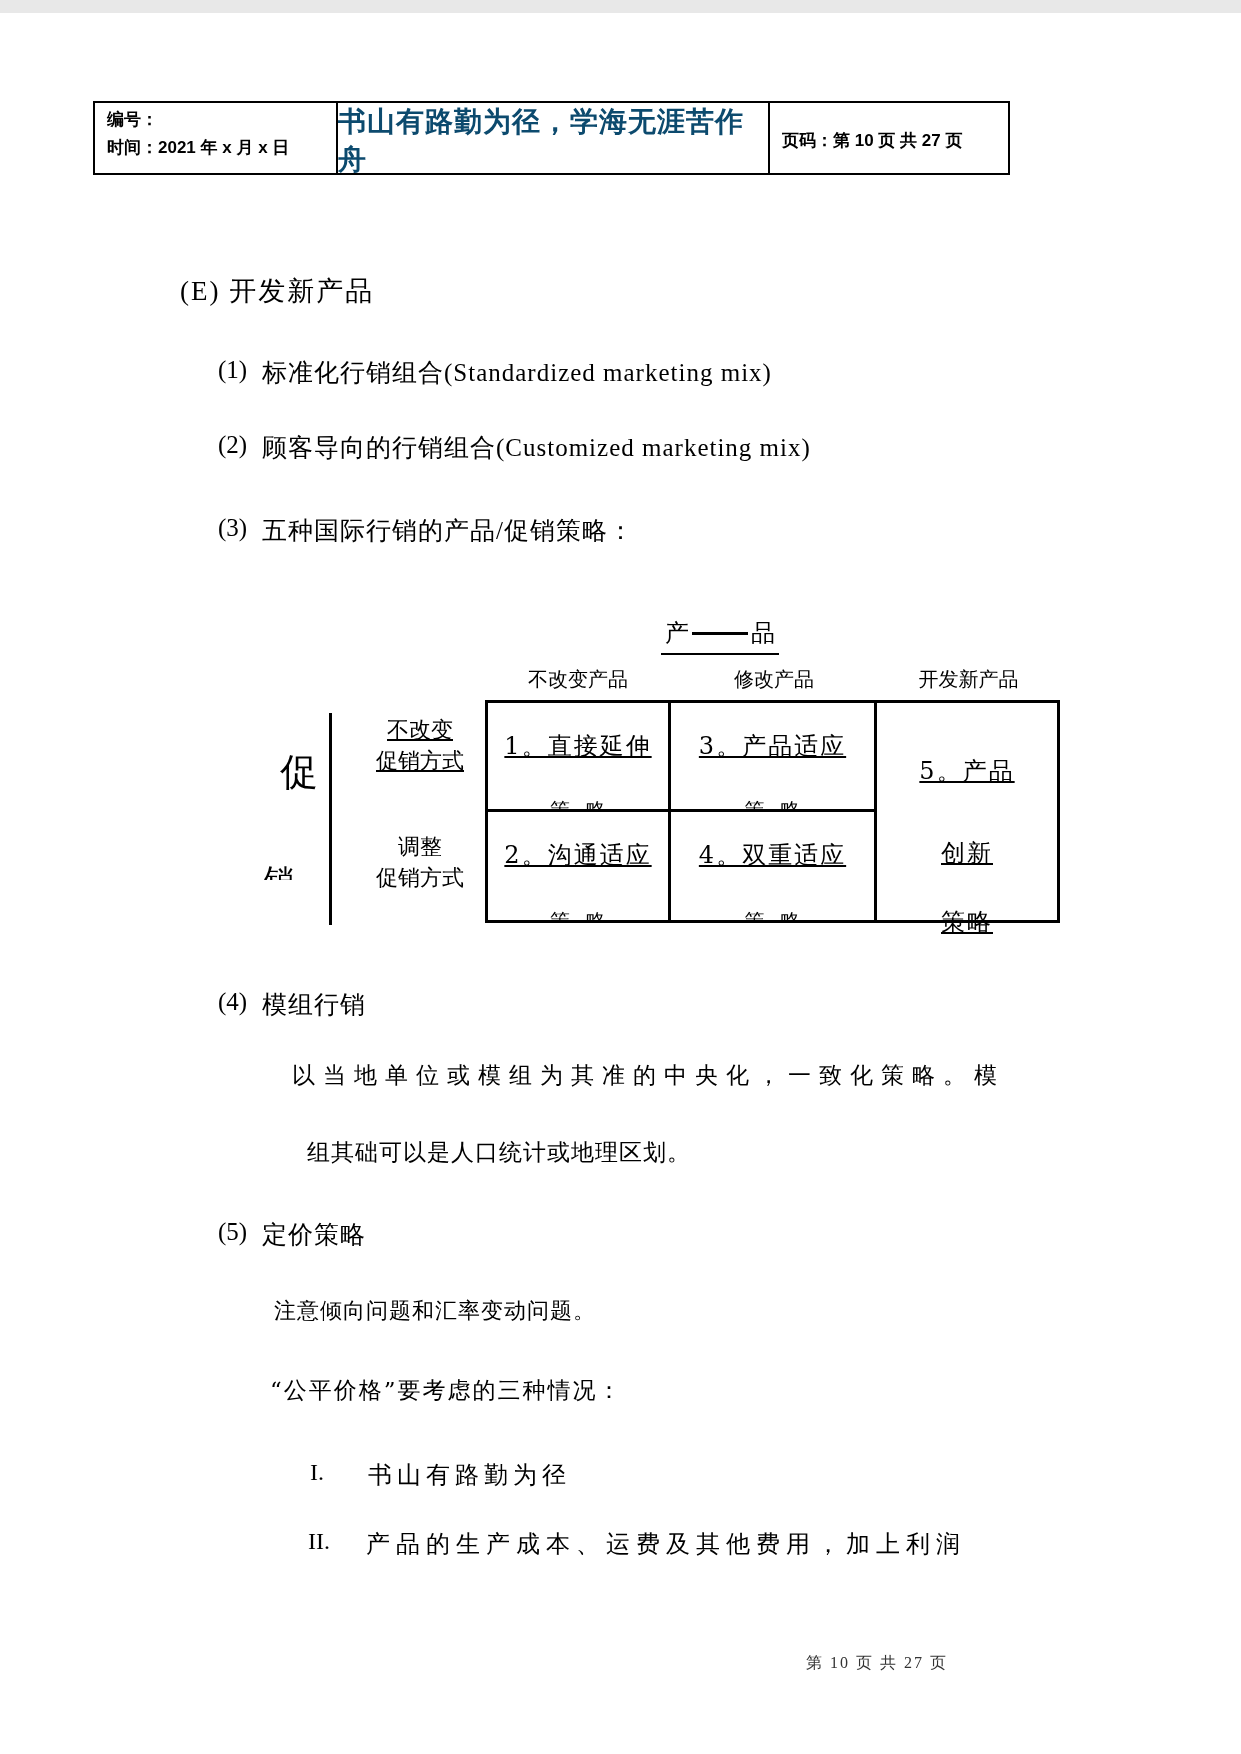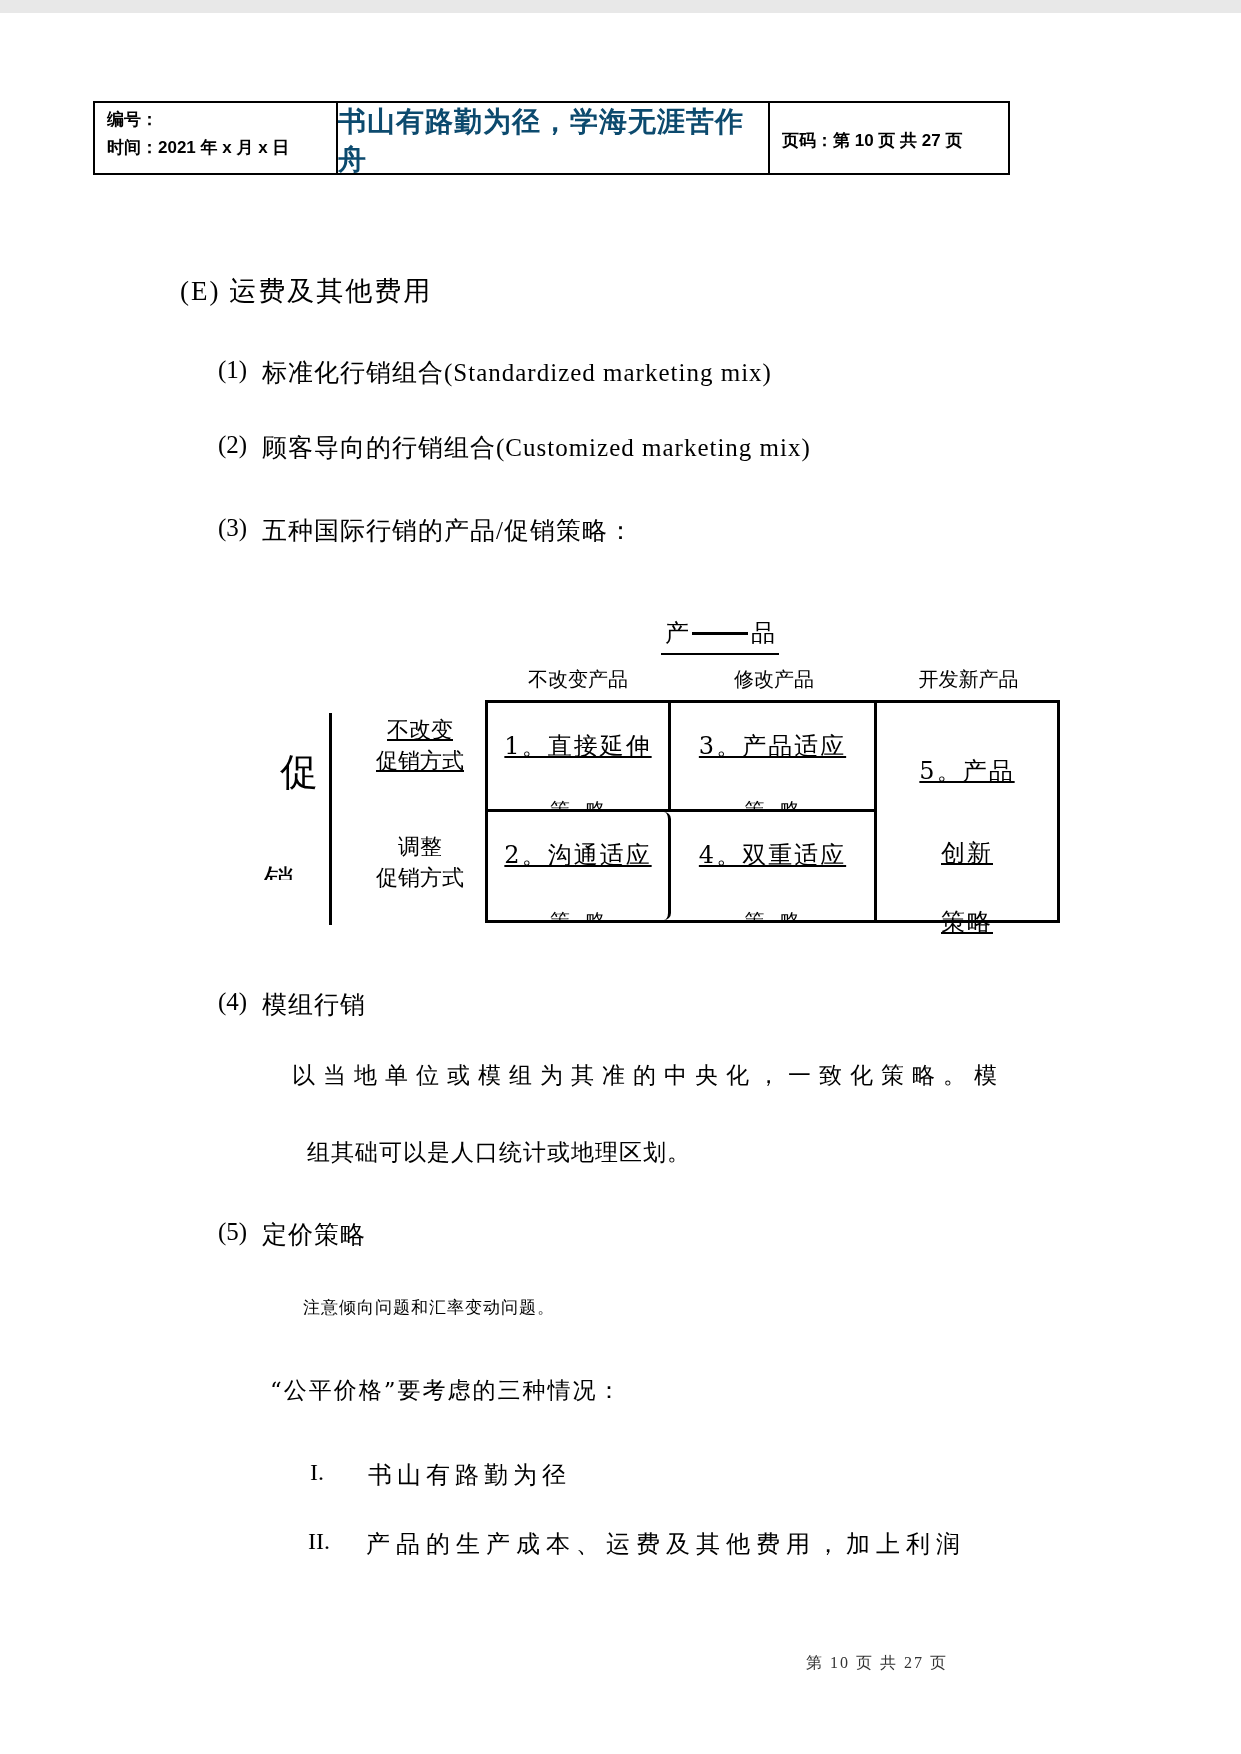--- a/index.html
+++ b/index.html
@@ -63,21 +63,21 @@
     grid-template-rows:109px 108px;
     border:3px solid #000;
     text-decoration:underline;
   }
   .mcell {
     position:relative; text-align:center; padding-top:27px;
     font-family:"DejaVu Serif", serif; font-size:24px; letter-spacing:2px;
   }
   .pos11 { grid-area:1/1; border-right:3px solid #000; border-bottom:3px solid #000; }
   .pos12 { grid-area:1/2; border-right:3px solid #000; border-bottom:3px solid #000; }
-  .pos21 { grid-area:2/1; border-right:3px solid #000;border-radius:7px; }
+  .pos21 { grid-area:2/1; border-right:3px solid #000; }
   .pos22 { grid-area:2/2; border-right:3px solid #000; }
   .pos5  { grid-area:1/3/3/4; padding-top:52px; }
   .cell-clip {
     position:absolute; bottom:0; left:0; right:0; height:9px; overflow:hidden;
     font-size:20px; line-height:20px; letter-spacing:16px; text-indent:16px;
     text-align:center;
   }
   .c5-l2 { margin-top:50px; }
   .c5-l3 { margin-top:37px; }
 
@@ -87,21 +87,21 @@
     left:264px; top:851px; width:34px; height:16px; overflow:hidden;
     font-size:30px; line-height:32px;
   }
   .row-head { left:345px; width:150px; text-align:center; font-size:22px; line-height:31px; }
   .rh1 { top:701px;text-decoration:underline; } .rh2 { top:818px; }
 
   
   .kai { font-family:"DejaVu Serif", serif; }
   .p-mod1 { left:292px; top:1047px; font-size:23px; letter-spacing:8px; white-space:nowrap; }
   .p-mod2 { left:307px; top:1124px; font-size:23px; letter-spacing:1px; white-space:nowrap; }
-  .p-price1 { left:303px; top:1283px; font-size:17px; letter-spacing:1px; white-space:nowrap; }
+  .p-price1 { left:274px; top:1283px; font-size:22px; letter-spacing:1px; white-space:nowrap; }
   .p-price2 { left:270px; top:1362px; font-size:23px; letter-spacing:2px; white-space:nowrap; }
 
   .roman { font-size:24px; }
   .roman .num { position:absolute; left:0; top:0; font-family:"Liberation Serif", serif; }
   .roman .txt { position:absolute; left:58px; top:0; width:720px; white-space:nowrap; }
   .roman1 { left:310px; top:1446px; }
   .roman1 .txt { letter-spacing:5px; }
   .roman2 { left:308px; top:1515px; }
   .roman2 .txt { letter-spacing:6px; }
 
@@ -118,21 +118,21 @@
       <div>时间：2021 年 x 月 x 日</div>
     </div>
     <div class="hcell-mid">
       <span class="motto" style="color:#0c4a6e">书山有路勤为径，学海无涯苦作舟</span>
     </div>
     <div class="hcell-right">
       <span>页码：第 10 页 共 27 页</span>
     </div>
   </div>
 
-  <div class="abs h-e">(E) 运费及其他费用</div>
+  <div class="abs h-e">(E) 开发新产品</div>
 
   <div class="abs item item1">
     <span class="num">(1)</span>
     <span class="txt">标准化行销组合(Standardized marketing mix)</span>
   </div>
   <div class="abs item item2">
     <span class="num">(2)</span>
     <span class="txt">顾客导向的行销组合(Customized marketing mix)</span>
   </div>
   <div class="abs item item3">

